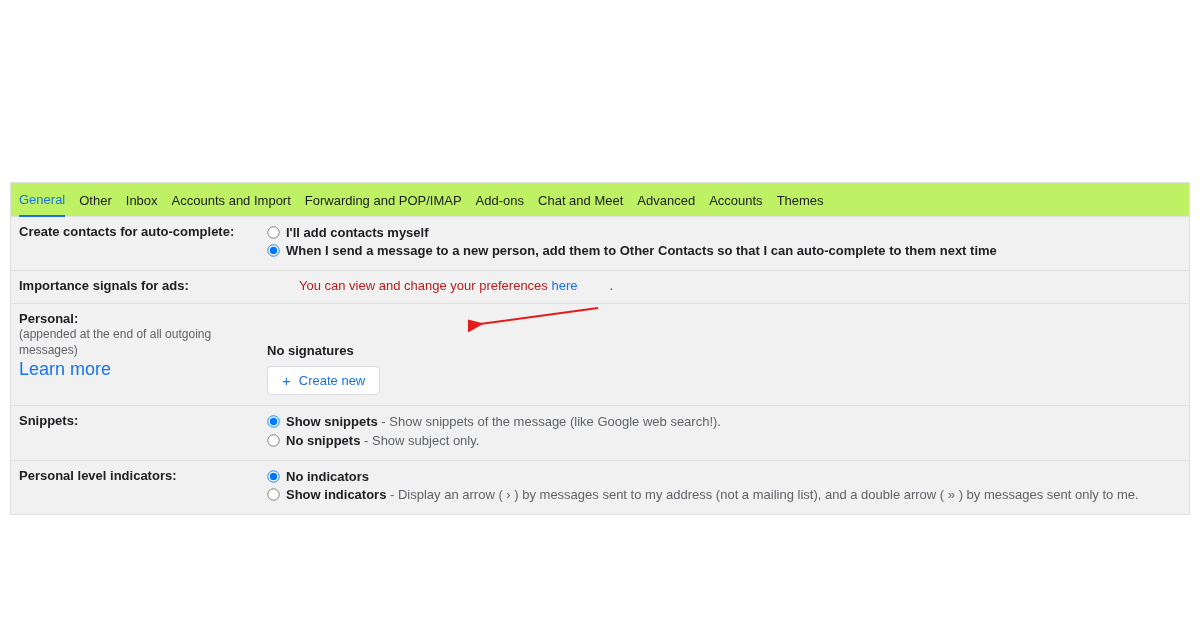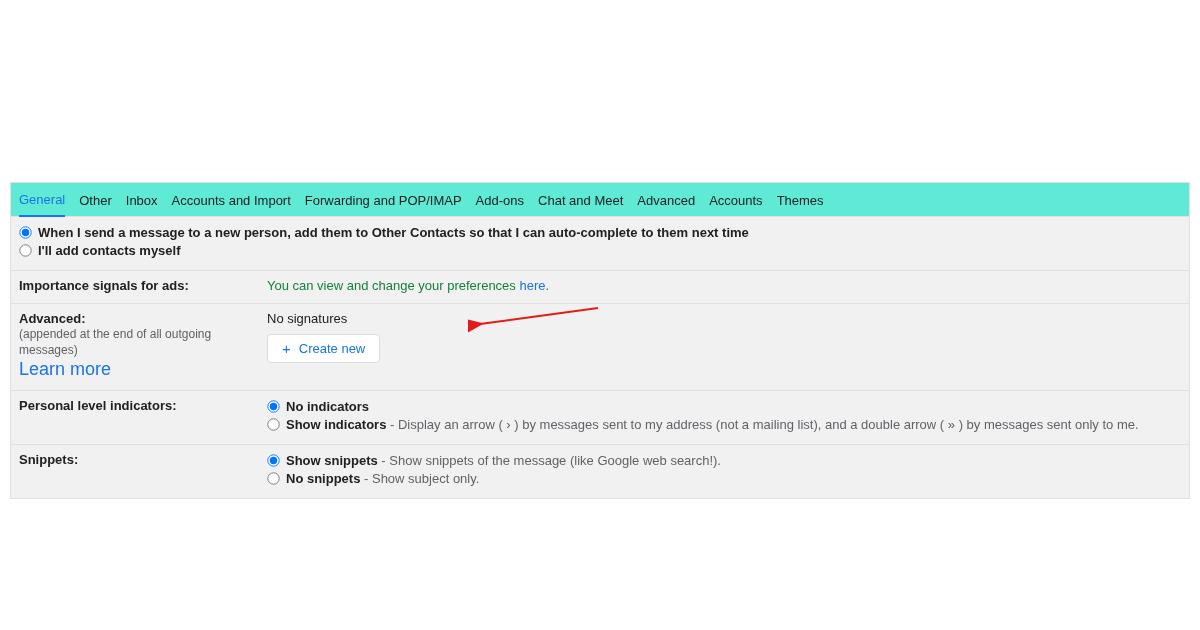--- a/index.html
+++ b/index.html
@@ -1,38 +1,38 @@
 <!DOCTYPE html>
 <html><head>
   <meta charset="utf-8">
   <style>
     * { margin:0; padding:0; box-sizing:border-box; }
     html, body { width:1200px; height:630px; background:#fff; font-family:Arial, Helvetica, sans-serif; font-size:13px; color:#202124; }
     .page { width:1200px; height:630px; position:relative; }
     .settings { position:absolute; left:10px; right:10px; top:182px; background:#f1f1f1; border:1px solid #e0e0e0; }
-    .tabs { display:flex; align-items:flex-end; gap:14px; padding:0 8px; height:34px; background:#5eead4; border-bottom:1px solid #e0e0e0; }
+    .tabs { display:flex; align-items:flex-end; gap:14px; padding:0 8px; height:34px; background:#bef264; border-bottom:1px solid #e0e0e0; }
     .tab { color:#202124; font-size:13px; cursor:pointer; padding:2px 0 8px 0; }
     .tab.active { color:#1a73e8; border-bottom:2px solid #1a73e8; margin-bottom:-1px; }
 
     .section { display:flex; padding:7px 8px 10px 8px; border-bottom:1px solid #e0e0e0; }
     .section:last-child { border-bottom:none; }
     .label-col { width:248px; flex:0 0 248px; }
     .content-col { flex:1; }
     .label-title { font-weight:700; font-size:13px; color:#202124; }
     .label-sub { font-size:12px; color:#5f6368; line-height:1.3; margin-top:1px; }
     .link { color:#1a73e8; text-decoration:none; cursor:pointer; }
 
     .radio-row { display:flex; align-items:flex-start; gap:6px; line-height:1.4; }
     .radio { flex:0 0 auto; margin-top:2px; transform:scale(0.95); }
     .optlabel { font-weight:700; }
     .optdesc { color:#5f6368; }
     .nospace { margin-top:0px; }
 
-    .plain { color:#15803d; }
-    .bold { font-weight:400; }
+    .plain { color:#b91c1c;margin-left:32px; }
+    .bold { font-weight:700;margin-top:32px; }
 
     .create-btn { margin-top:8px; display:inline-flex; align-items:center; gap:8px; padding:6px 14px; background:#fff; border:1px solid #dadce0; border-radius:4px; color:#1a73e8; font-size:13px; cursor:pointer; }
     .plus { font-size:15px; line-height:1; font-weight:400; }
 
     
     .arrow-svg { position:absolute; left:468px; top:300px; pointer-events:none; }
   </style>
 </head>
 <body>
 
@@ -46,71 +46,56 @@
       <div class="tab">Accounts and Import</div>
       <div class="tab">Forwarding and POP/IMAP</div>
       <div class="tab">Add-ons</div>
       <div class="tab">Chat and Meet</div>
       <div class="tab">Advanced</div>
       <div class="tab">Accounts</div>
       <div class="tab">Themes</div>
     </div>
 
     <div class="section">
+      <div class="label-col">
+        <div class="label-title">Create contacts for auto-complete:</div>
+      </div>
       <div class="content-col">
+        <label class="radio-row nospace">
+          <input type="radio" class="radio" name="cc" style="">
+          <span class="optlabel">I'll add contacts myself</span>
+        </label>
         <label class="radio-row">
           <input type="radio" class="radio" name="cc" checked="" style="">
           <span class="optlabel">When I send a message to a new person, add them to Other Contacts so that I can auto-complete to them next time</span>
-        </label>
-        <label class="radio-row nospace">
-          <input type="radio" class="radio" name="cc" style="">
-          <span class="optlabel">I'll add contacts myself</span>
         </label>
       </div>
     </div>
 
     <div class="section">
       <div class="label-col">
         <div class="label-title">Importance signals for ads:</div>
       </div>
       <div class="content-col">
         <span class="plain">You can view and change your preferences </span><a class="link">here</a><span class="plain">.</span>
       </div>
     </div>
 
     <div class="section">
       <div class="label-col">
-        <div class="label-title">Advanced:</div>
+        <div class="label-title">Personal:</div>
         <div class="label-sub">(appended at the end of all outgoing messages)</div>
         <a class="link" style="font-size:18px;">Learn more</a>
       </div>
       <div class="content-col">
         <div class="bold">No signatures</div>
         <button class="create-btn">
           <span class="plus">+</span>
           <span>Create new</span>
         </button>
-      </div>
-    </div>
-
-    <div class="section">
-      <div class="label-col">
-        <div class="label-title">Personal level indicators:</div>
-      </div>
-      <div class="content-col">
-        <label class="radio-row">
-          <input type="radio" class="radio" name="pli" checked="" style="">
-          <span class="optlabel">No indicators</span>
-        </label>
-        <label class="radio-row">
-          <input type="radio" class="radio" name="pli" style="">
-          <span>
-            <span class="optlabel">Show indicators</span><span class="optdesc"> - Display an arrow ( › ) by messages sent to my address (not a mailing list), and a double arrow ( » ) by messages sent only to me.</span>
-          </span>
-        </label>
       </div>
     </div>
 
     <div class="section">
       <div class="label-col">
         <div class="label-title">Snippets:</div>
       </div>
       <div class="content-col">
         <label class="radio-row">
           <input type="radio" class="radio" name="sn" checked="" style="">
@@ -120,20 +105,38 @@
         </label>
         <label class="radio-row">
           <input type="radio" class="radio" name="sn" style="">
           <span>
             <span class="optlabel">No snippets</span><span class="optdesc"> - Show subject only.</span>
           </span>
         </label>
       </div>
     </div>
 
+    <div class="section">
+      <div class="label-col">
+        <div class="label-title">Personal level indicators:</div>
+      </div>
+      <div class="content-col">
+        <label class="radio-row">
+          <input type="radio" class="radio" name="pli" checked="" style="">
+          <span class="optlabel">No indicators</span>
+        </label>
+        <label class="radio-row">
+          <input type="radio" class="radio" name="pli" style="">
+          <span>
+            <span class="optlabel">Show indicators</span><span class="optdesc"> - Display an arrow ( › ) by messages sent to my address (not a mailing list), and a double arrow ( » ) by messages sent only to me.</span>
+          </span>
+        </label>
+      </div>
+    </div>
+
   </div>
 
   <svg class="arrow-svg" width="140" height="40">
     <defs>
       <marker id="ah" markerWidth="10" markerHeight="8" refX="2" refY="4" orient="auto">
         <polygon points="10,0 0,4 10,8" fill="#e31b1b"></polygon>
       </marker>
     </defs>
     <line x1="130" y1="8" x2="12" y2="24" stroke="#e31b1b" stroke-width="2" marker-end="url(#ah)"></line>
   </svg>

